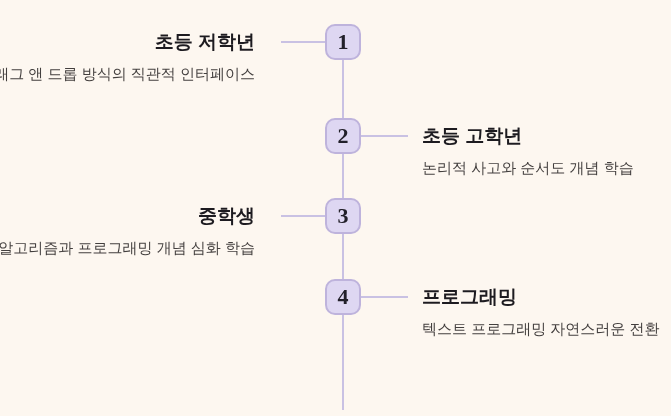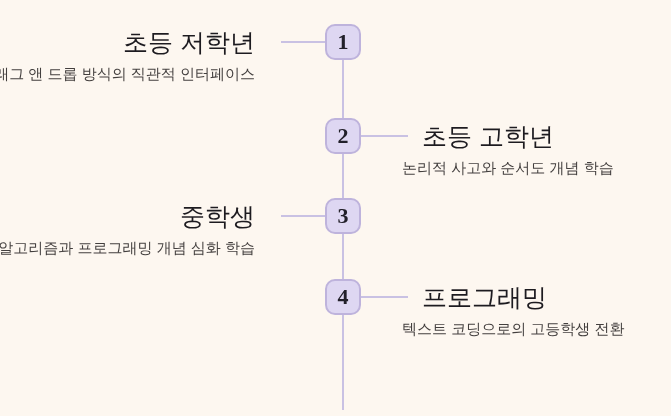--- a/index.html
+++ b/index.html
@@ -40,34 +40,34 @@
   }
   .node-number{
     font-family:"Liberation Serif","DejaVu Serif",serif;
     font-weight:700;
     font-size:22px;
     color:var(--number-color,#22202a);
     line-height:1;
   }
   .t-title{
     position:absolute;top:-13px;
-    font-size:25px;font-weight:400;line-height:26px;
+    font-size:19px;font-weight:700;line-height:26px;
     color:var(--title-color,#1d1b20);
     white-space:nowrap;
   }
   .left .t-title{right:416px;text-align:right;}
   .right .t-title{left:422px;text-align:right;}
   .t-desc{
     position:absolute;top:21px;
     font-size:15px;line-height:22px;
     color:var(--desc-color,#433f3e);
     white-space:nowrap;
   }
   .left .t-desc{right:416px;text-align:right;}
-  .right .t-desc{left:402px;text-align:left;}
+  .right .t-desc{left:422px;text-align:left;}
 </style>
 </head>
 <body style="--bg: #fdf7f0; --line: #c9c1e3; --node-fill: #ded7f2; --node-border: #beb3dc; --number-color: #22202a; --title-color: #1d1b20; --desc-color: #433f3e;">
 
 <div class="canvas" style="--bg: #fdf7f0; --line: #c9c1e3; --node-fill: #ded7f2; --node-border: #beb3dc; --number-color: #22202a; --title-color: #1d1b20; --desc-color: #433f3e;">
 
   <div class="spine"></div>
 
   <div class="t-item i1 left">
     <div class="t-title">초등 저학년</div>
@@ -95,16 +95,16 @@
     </div>
     <div class="t-desc">알고리즘과 프로그래밍 개념 심화 학습</div>
   </div>
 
   <div class="t-item i4 right">
     <div class="t-title">프로그래밍</div>
     <div class="connector"></div>
     <div class="node">
       <span class="node-number">4</span>
     </div>
-    <div class="t-desc">텍스트 코딩으로의 고등학생 전환</div>
+    <div class="t-desc">텍스트 프로그래밍 자연스러운 전환</div>
   </div>
 
 </div>
 
 </body></html>

